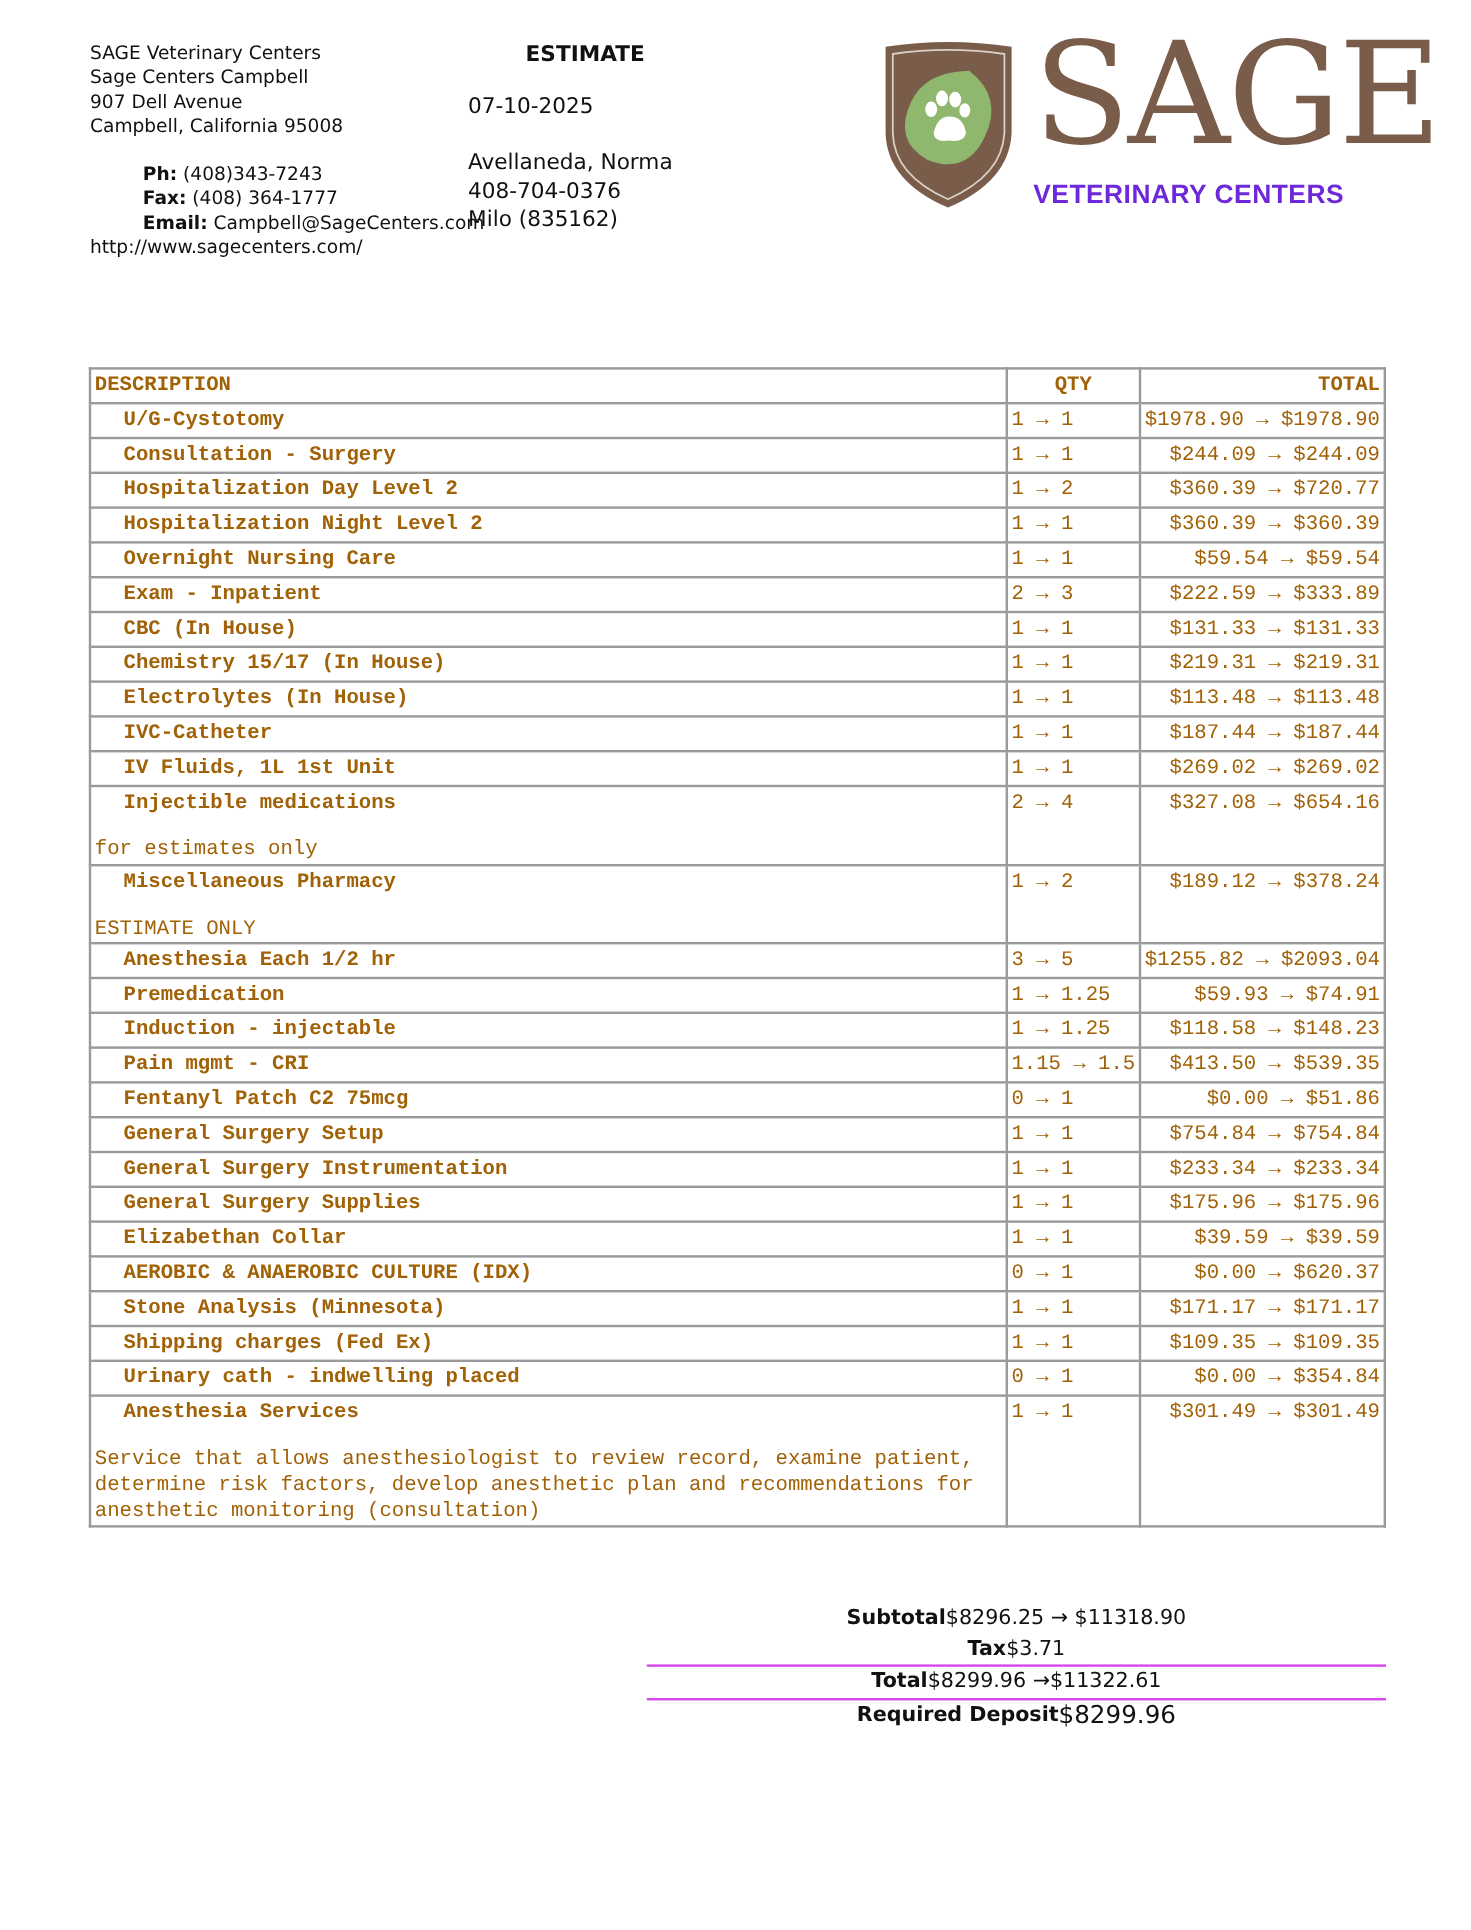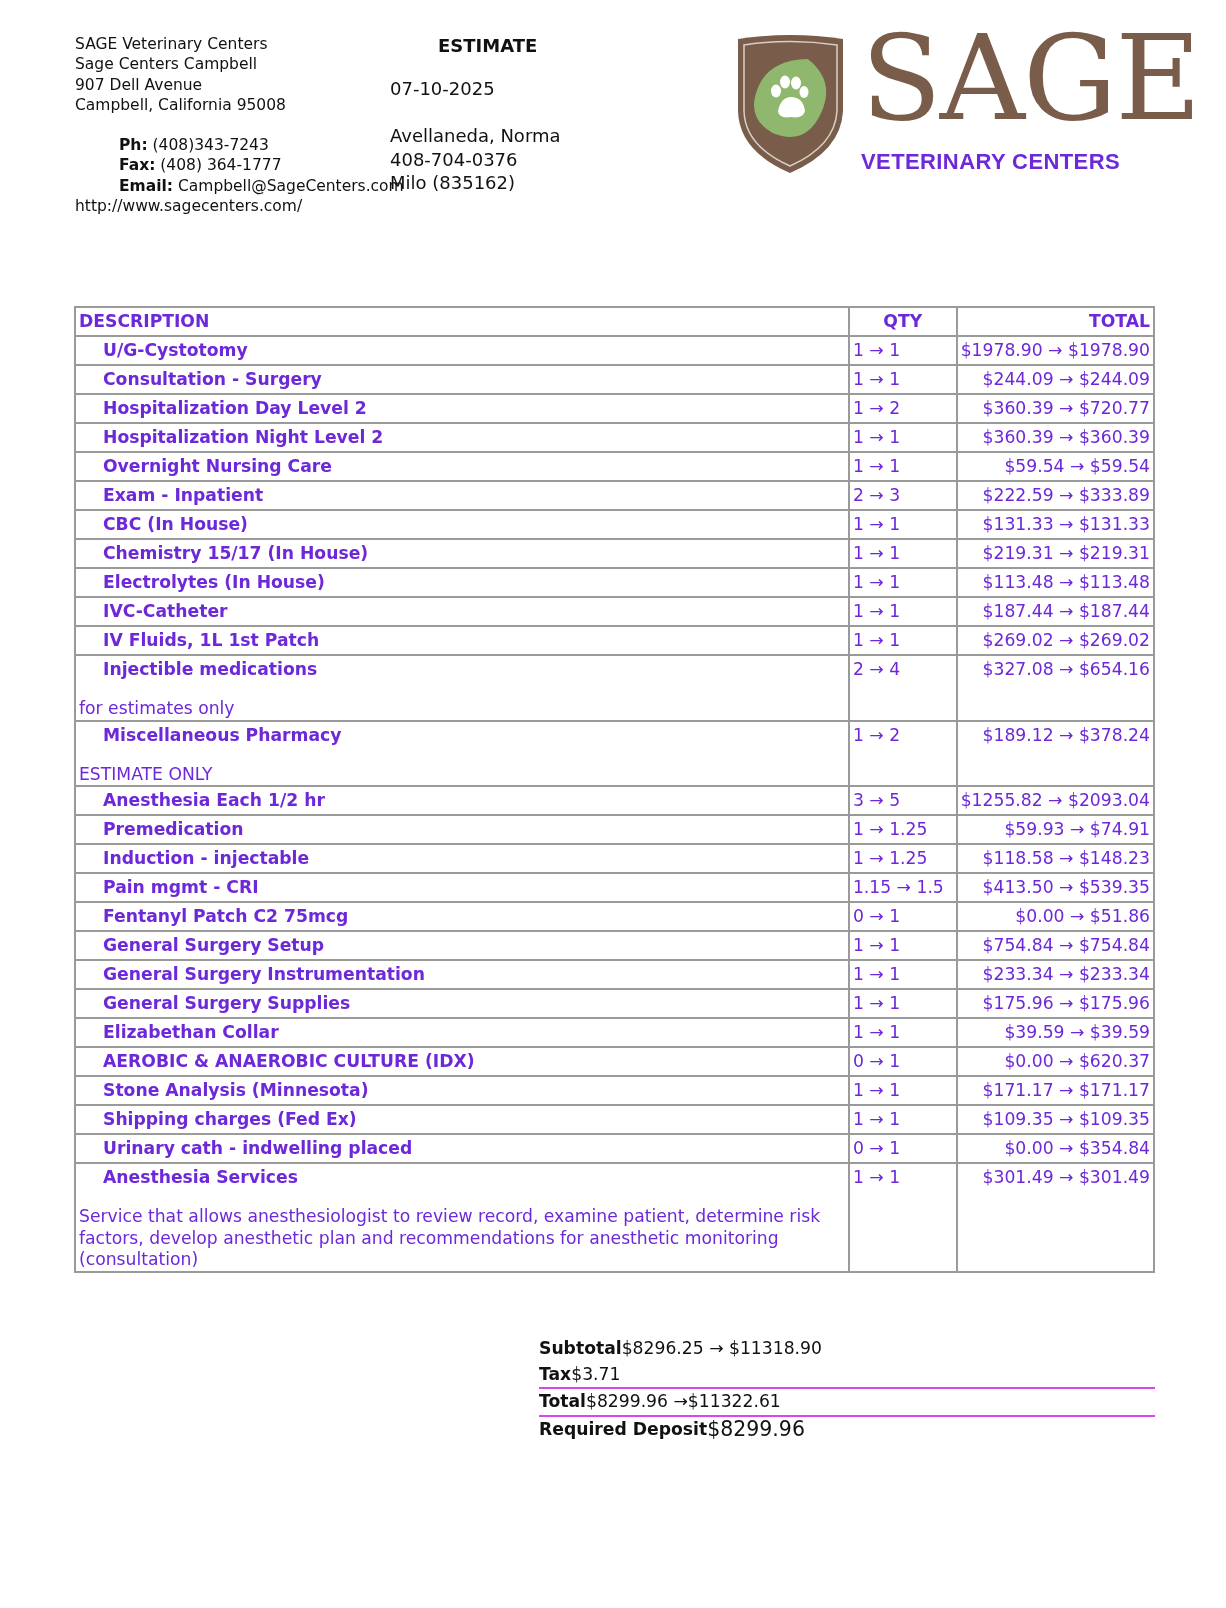--- a/index.html
+++ b/index.html
@@ -28,37 +28,37 @@
     letter-spacing: -2px; line-height: 1;
   }
   .logo-sub {
     position: absolute; left: 128px; top: 116px;
     font-family: "Liberation Sans", sans-serif; font-weight: bold;
     font-size: 22px; color: #6d28d9; letter-spacing: 0.4px; white-space: nowrap;
   }
   table.items {
     position: absolute; left: 74px; top: 306px;
     border-collapse: collapse; width: 1081px;
-    font-size: 17.2px; color: #6d28d9;
+    font-size: 17.2px; color: #a16207; font-family: Liberation Mono, monospace;
   }
   table.items td, table.items th {
     border: 2px solid #9a9a9a; padding: 0 3px; height: 26.7px;
     vertical-align: top; line-height: 27px; white-space: nowrap;
   }
   table.items th { font-weight: bold; }
   table.items th.desc, table.items td.desc { text-align: left; width: 776px; }
   table.items th.qty, table.items td.qty { width: 100px; }
   table.items th.total, table.items td.total { text-align: right; }
   td.desc .name { font-weight: bold; display: block; margin-left: 24px; }
   td.desc .note { display: block; font-weight: normal; padding-top: 15px; line-height: 21.5px; white-space: normal; }
   .summary {
     position: absolute; left: 539px; top: 1336px; width: 616px;
     font-size: 17.2px; color: #111;
   }
-  .summary .row { display: flex; justify-content: flex-start; height: 25.5px; line-height: 25.5px; }
+  .summary .row { display: flex; justify-content: center; height: 25.5px; line-height: 25.5px; }
   .summary .row .lbl { font-weight: bold; }
   .summary .row.bordered { border-bottom: 2px solid #d946ef; }
   .summary .row.deposit .val { font-size: 20.5px; }
 </style>
 </head>
 <body>
 
 <div class="clinic">
   <div>SAGE Veterinary Centers</div>
   <div>Sage Centers Campbell</div>
@@ -170,21 +170,21 @@
       </tr>
       <tr>
         <td class="desc">
           <span class="name">IVC-Catheter</span>
         </td>
         <td class="qty">1 → 1</td>
         <td class="total">$187.44 → $187.44</td>
       </tr>
       <tr>
         <td class="desc">
-          <span class="name">IV Fluids, 1L 1st Patch</span>
+          <span class="name">IV Fluids, 1L 1st Unit</span>
         </td>
         <td class="qty">1 → 1</td>
         <td class="total">$269.02 → $269.02</td>
       </tr>
       <tr>
         <td class="desc">
           <span class="name">Injectible medications</span>
           <span class="note">for estimates only</span>
         </td>
         <td class="qty">2 → 4</td>

